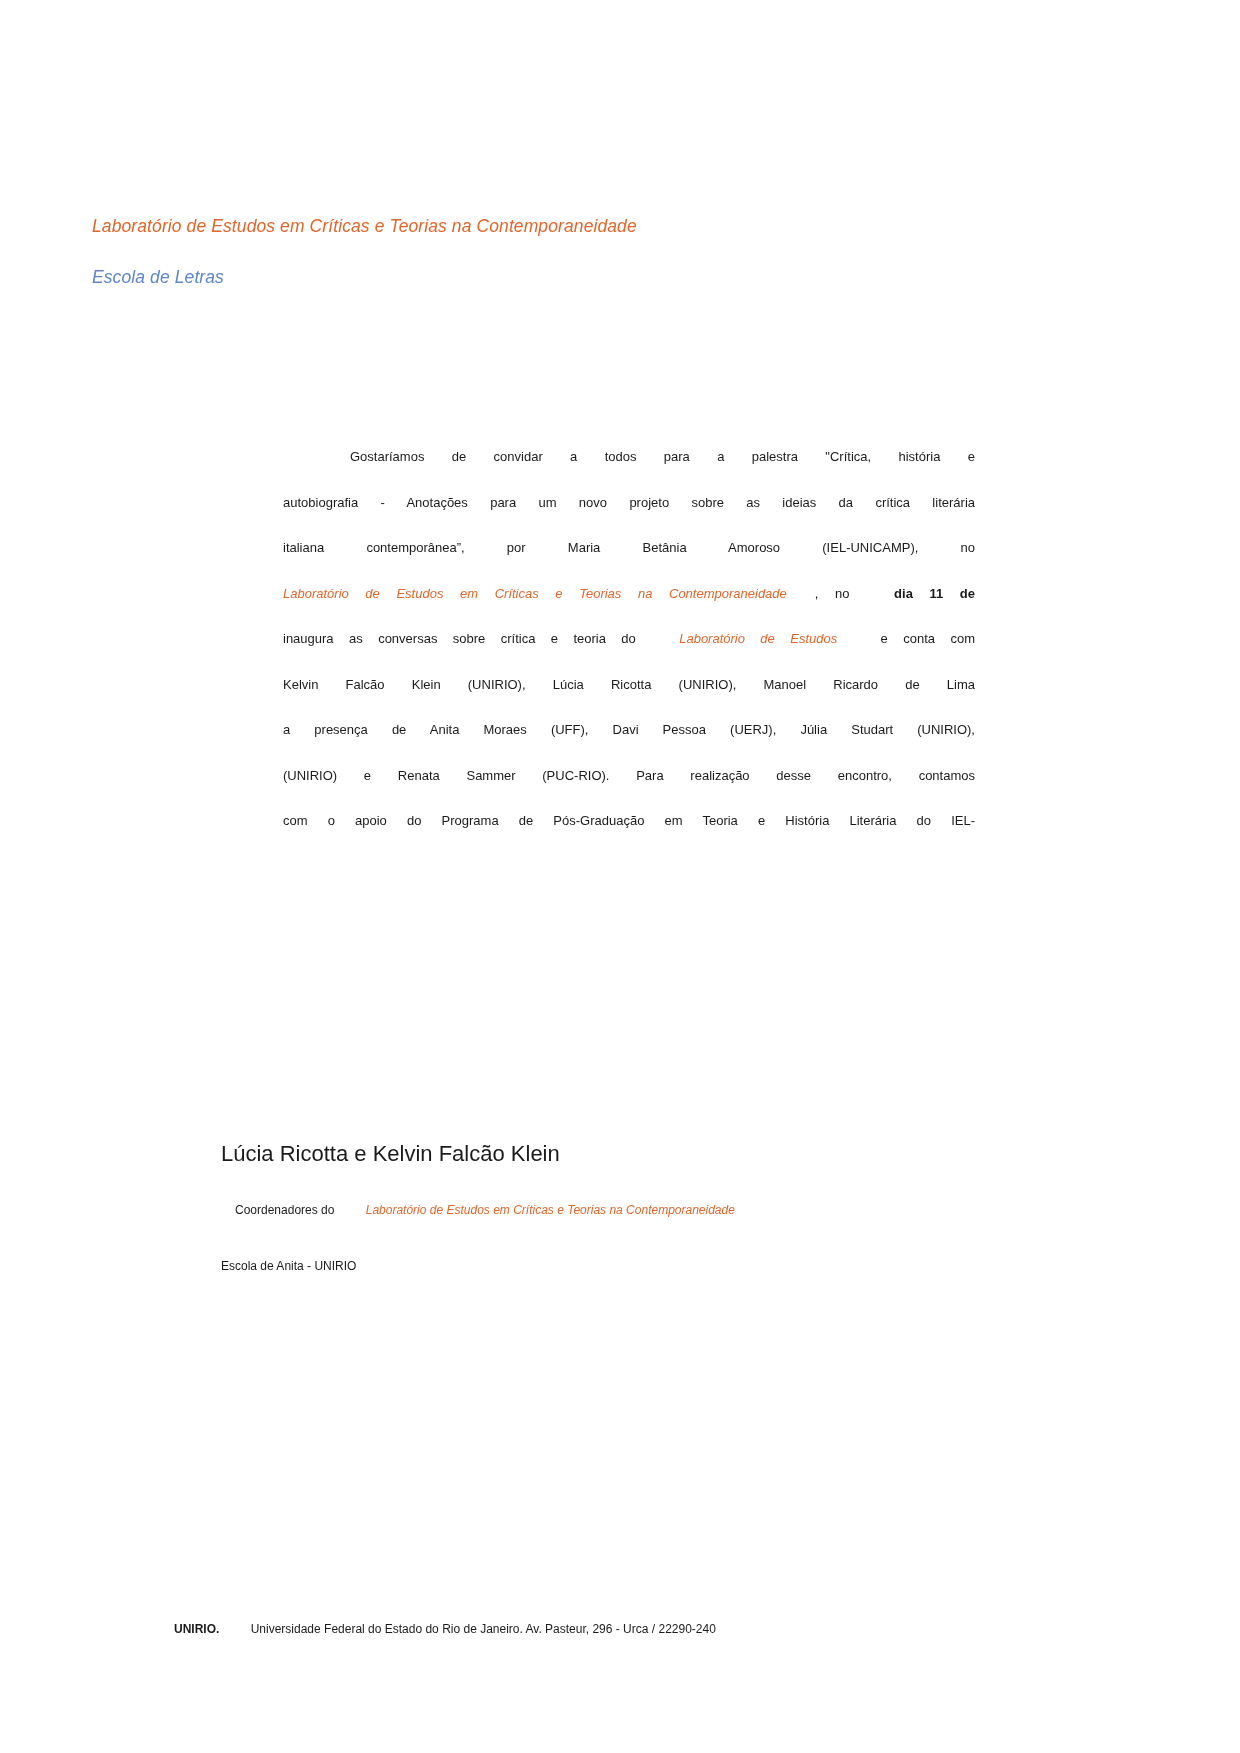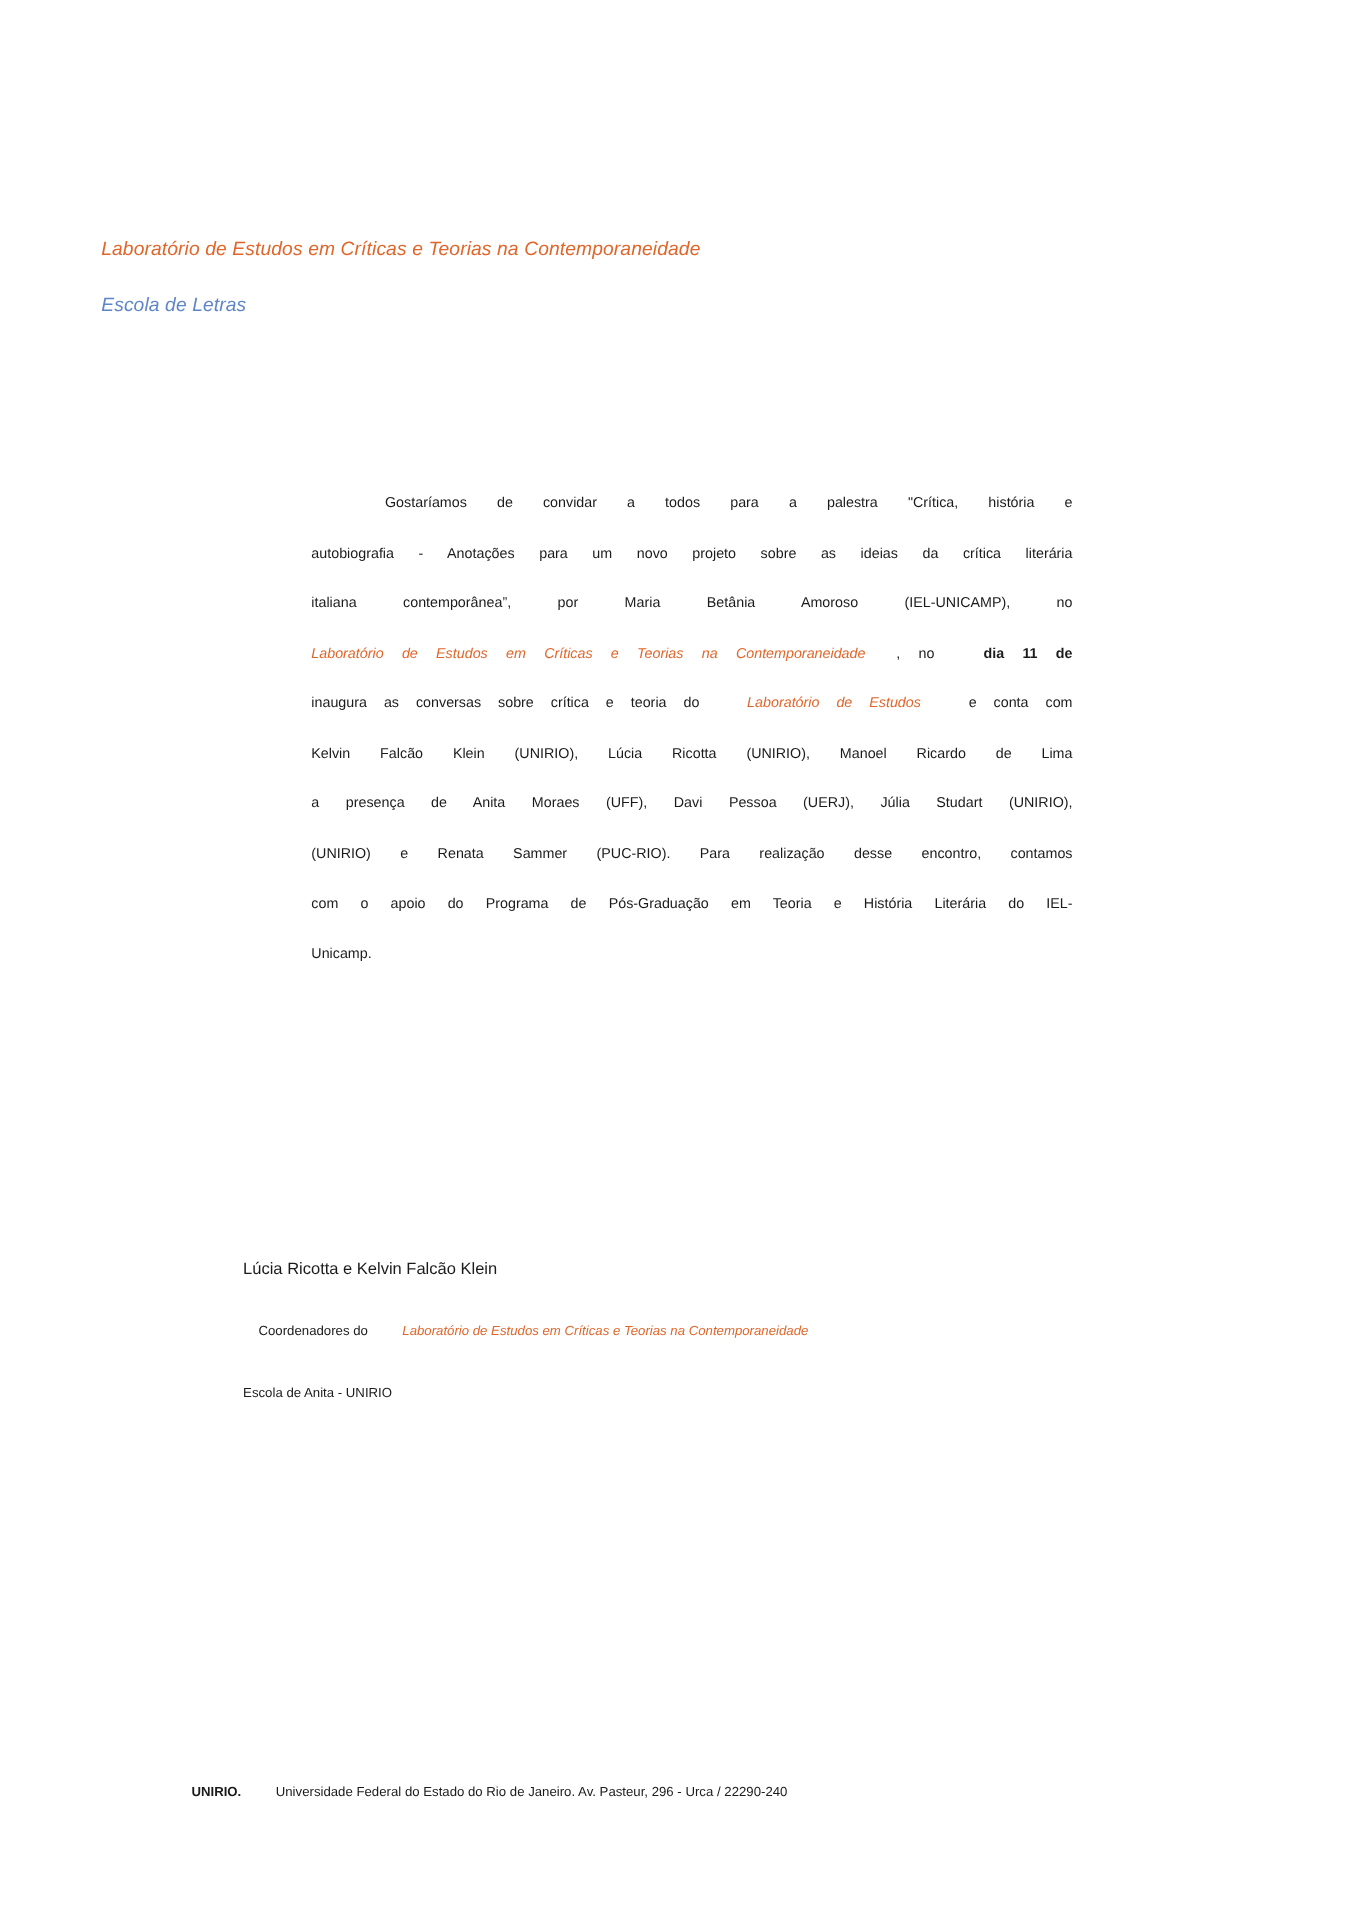--- a/index.html
+++ b/index.html
@@ -55,21 +55,21 @@
   .run-o { color: var(--orange); font-style: italic; }
   .run-b { font-weight: bold; }
 
   
   .signature {
     position: absolute;
     left: 165px;
     top: 1084px;
   }
   .sig-names {
-    font-size: 15px;
+    font-size: 22px;
     line-height: 28px;
   }
   .sig-role, .sig-school {
     font-size: 12px;
     line-height: 28px;
   }
   .sig-role .run-o { color: var(--orange); font-style: italic; }
 
   
   .doc-footer {
@@ -94,21 +94,20 @@
   <div class="body-paragraph">
       <div class="line indent"><span class="run-n">Gostaríamos de convidar a todos para a palestra "Crítica, história e</span></div>
       <div class="line"><span class="run-n">autobiografia - Anotações para um novo projeto sobre as ideias da crítica literária</span></div>
       <div class="line"><span class="run-n">italiana contemporânea”, por Maria Betânia Amoroso (IEL-UNICAMP), no</span></div>
       <div class="line"><span class="run-o">Laboratório de Estudos em Críticas e Teorias na Contemporaneidade</span><span class="run-n">, no </span><span class="run-b">dia 11 de</span></div>
       <div class="line"><span class="run-n">inaugura as conversas sobre crítica e teoria do </span><span class="run-o">Laboratório de Estudos</span><span class="run-n"> e conta com</span></div>
       <div class="line"><span class="run-n">Kelvin Falcão Klein (UNIRIO), Lúcia Ricotta (UNIRIO), Manoel Ricardo de Lima</span></div>
       <div class="line"><span class="run-n">a presença de Anita Moraes (UFF), Davi Pessoa (UERJ), Júlia Studart (UNIRIO),</span></div>
       <div class="line"><span class="run-n">(UNIRIO) e Renata Sammer (PUC-RIO). Para realização desse encontro, contamos</span></div>
       <div class="line"><span class="run-n">com o apoio do Programa de Pós-Graduação em Teoria e História Literária do IEL-</span></div>
-      <div class="line no-just"><span class="run-n">Unicamp.</span></div>
     </div>
 
   <div class="signature">
     <div class="sig-names">Lúcia Ricotta e Kelvin Falcão Klein</div>
     <div class="sig-role">
       <span class="run-n">Coordenadores do </span><span class="run-o">Laboratório de Estudos em Críticas e Teorias na Contemporaneidade</span>
     </div>
     <div class="sig-school">Escola de Anita - UNIRIO</div>
   </div>
 

